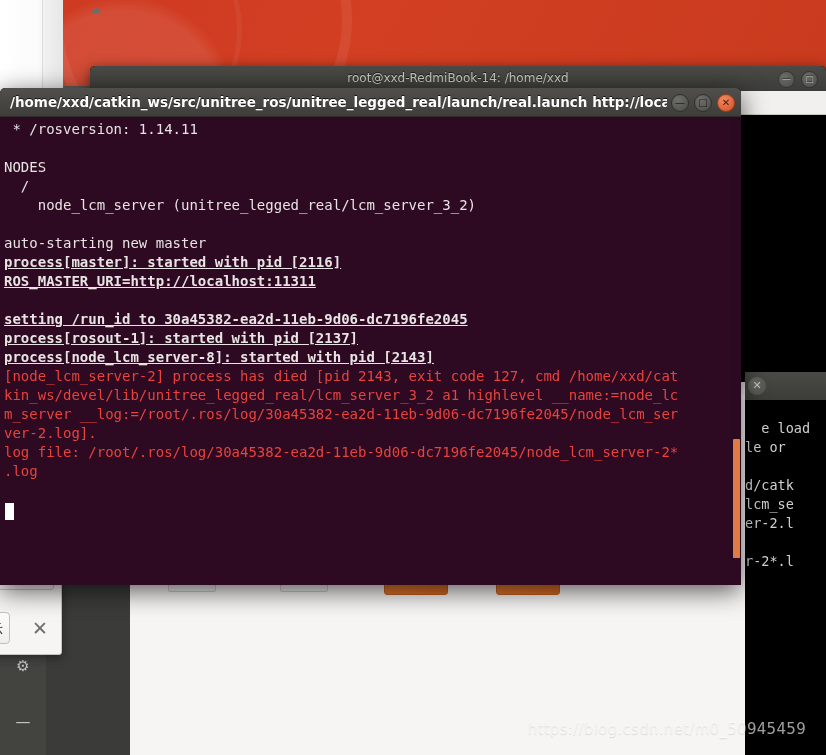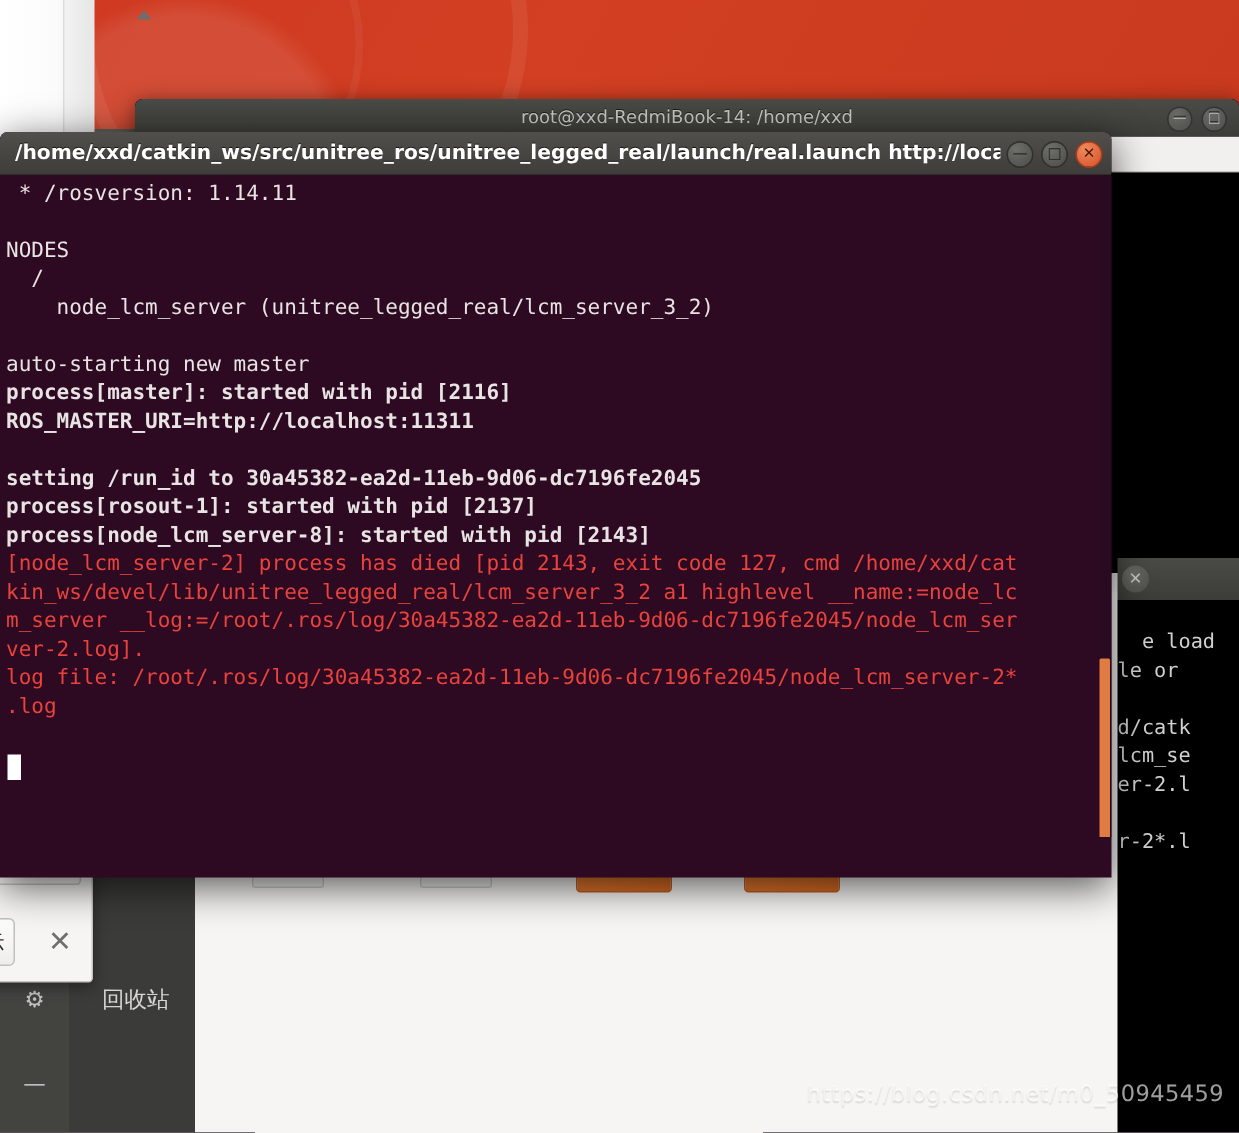--- a/index.html
+++ b/index.html
@@ -417,21 +417,21 @@
     height: 441px;
     padding: 3px 0 0 4px;
     box-sizing: border-box;
     font-family: "DejaVu Sans Mono", "Liberation Mono", monospace;
     font-size: 14px;
     line-height: 19px;
     color: #e7e4e3;
     white-space: pre;
     overflow: hidden;
   }
-  #term-body .bold { font-weight: bold; }
+  #term-body .bold { font-weight: bold; text-decoration: underline; }
   #term-body .red { color: #e8433c; }
   #term-scroll-track {
     position: absolute;
     right: 0; top: 0; width: 9px; height: 441px;
     background: #2a0a20;
   }
   #term-scroll-thumb {
     position: absolute;
     right: 1px;
     top: 322px;
@@ -442,21 +442,21 @@
   #term-cursor {
     position: absolute;
     left: 5px; top: 386px;
     width: 9px; height: 17px;
     background: #ffffff;
   }
 
   
   #watermark {
     position: absolute;
-    right: 10px; bottom: 17px;
+    right: 20px; bottom: 17px;
     color: rgba(255,255,255,0.62);
     font-size: 15px;
     letter-spacing: 0.3px;
     text-shadow: 0 1px 1px rgba(0,0,0,0.12);
     pointer-events: none;
   }
 </style>
 </head>
 <body>
 
@@ -505,23 +505,20 @@
 lcm_se
 er-2.l</div>
 </div>
 
 <div id="filemanager">
 
   <div id="fm-sidebar">
     <div class="railbar"></div>
 
     <div class="fm-side-ico" style="top:264px;">⚙</div>
-    <div class="fm-side-item" style="top:264px;">
-      <span>回收站</span>
-    </div>
 
     <div class="fm-side-ico" style="top:320px;">—</div>
   </div>
 
   <div id="fm-content">
     <div id="fm-topstrip">
       <div class="fm-partial-doc" style="left:34px;"></div>
       <div class="fm-partial-doc" style="left:146px;"></div>
       <div class="fm-partial-doc" style="left:258px;"></div>
       <div class="fm-partial-doc" style="left:370px;"></div>

